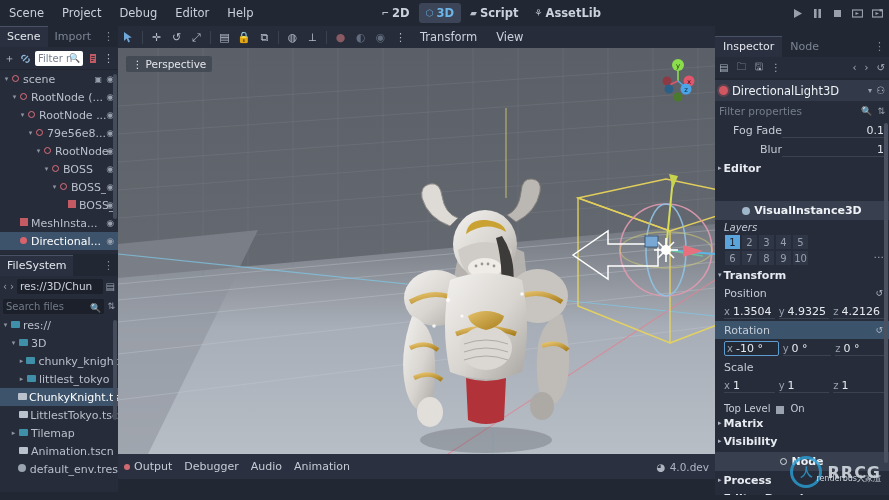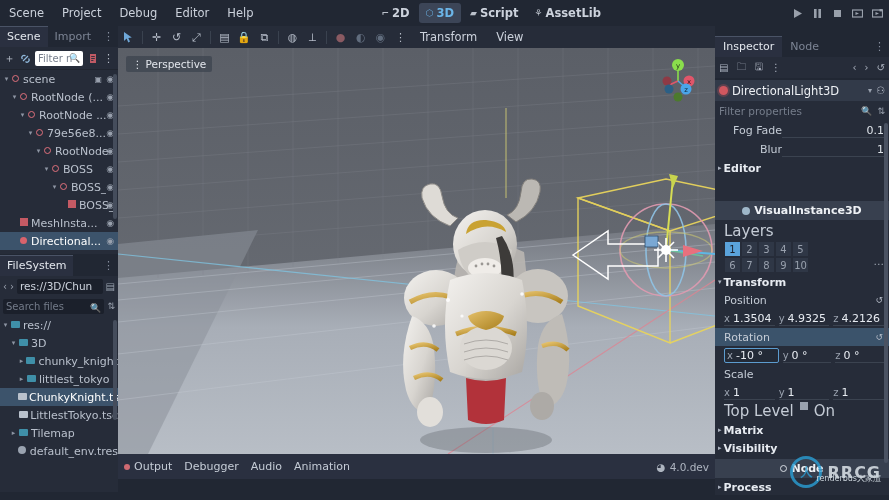--- a/index.html
+++ b/index.html
@@ -156,36 +156,36 @@
   .section {
     display: flex; align-items: center; height: 18px; font-size: 11px; color: #e7ebf1;
     font-weight: bold; padding-left: 3px;
   }
   .section .carr { font-size: 7px; margin-right: 2px; color: #aab1be; }
   .classbar {
     display: flex; align-items: center; justify-content: center; gap: 4px;
     height: 19px; background: #38404f; font-size: 11px; font-weight: bold; color: #eef1f5; margin-top: 24px;
   }
   .classbar .cdot { width: 8px; height: 8px; border-radius: 50%; }
-  .layers-label { padding: 2px 15px 1px 9px; font-size: 15px; color: #c5ccd6; }
+  .layers-label { padding: 2px 15px 1px 9px; font-size: 10px; color: #c5ccd6; font-style: italic; }
   .layers-grid { margin: 0 5px 0 9px; display: flex; align-items: flex-start; }
   .lgrid { display: grid; grid-template-columns: repeat(5, 17px); grid-auto-rows: 16px; background: #2f3746; }
   .lcell { display: flex; align-items: center; justify-content: center; font-size: 10px; color: #98a0ad; border: 1px solid #262c39; }
   .lcell.on { background: #5aa3db; color: #1b202b; }
   .lmore { margin-left: auto; color: #98a0ad; font-size: 11px; padding-top: 14px; }
 
   .subhdr { display: flex; align-items: center; height: 18px; padding-left: 9px; font-size: 11px; color: #c5ccd6; position: relative; }
   .subhdr.hl { background: #3b536b; }
   .subhdr .reset { position: absolute; right: 6px; font-size: 9px; color: #b2b9c5; }
   .vec3 { display: flex; align-items: center; height: 19px; padding: 0 5px 0 9px; gap: 4px; }
   .vfield { flex: 1; display: flex; align-items: center; gap: 3px; border-bottom: 1px solid #3b4350; font-size: 11px; }
   .vfield.boxed { border: 1px solid #5c9ccf; border-bottom-color: #5c9ccf; border-radius: 2px; background: #232a36; padding: 0 2px; }
   .vfield .ax { color: #9aa2af; font-size: 10px; }
   .vfield .vv { color: #e7ebf1; }
-  .toplevel { display: flex; align-items: flex-start; height: 19px; padding-left: 9px; font-size: 15px; gap: 6px; }
+  .toplevel { display: flex; align-items: flex-end; height: 19px; padding-left: 9px; font-size: 10px; gap: 6px; }
   .toplevel .cbx { width: 8px; height: 8px; background: #9aa2af; }
   .i-scroll { position: absolute; right: 1px; top: 2px; width: 4px; height: 340px; background: #4a5262; border-radius: 2px; }
 
   .watermark {
     position: absolute; right: 8px; bottom: 12px; display: flex; align-items: center; gap: 5px;
     opacity: .8; pointer-events: none;
   }
   .wm-ring { width: 32px; height: 32px; border-radius: 50%; border: 3px solid #2a9fd6; display:flex; align-items:center; justify-content:center; color:#2a9fd6; font-size: 12px; font-weight: bold;}
   .wm-txt { color: #e8eef3; font-size: 16px; font-weight: bold; letter-spacing: 1px; }
   .wm-sub { position: absolute; right: 8px; bottom: 16px; color: #cdd6dd; font-size: 8px; }
@@ -402,20 +402,25 @@
           </div>
           <div class="fsrow" style="padding-left: 18px;">
             <span class="arr"></span>
             <span class="fico"><span style="display:inline-block;width:9px;height:7px;background:#b9c1cc;border-radius:1px;"></span></span>
             <span>LittlestTokyo.tsc</span>
           </div>
           <div class="fsrow" style="padding-left: 10px;">
             <span class="arr">▸</span>
             <span class="fico"><span style="display:inline-block;width:9px;height:7px;background:#3f8fa8;border-radius:1px;"></span></span>
             <span>Tilemap</span>
+          </div>
+          <div class="fsrow" style="padding-left: 10px;">
+            <span class="arr"></span>
+            <span class="fico"><span style="display:inline-block;width:9px;height:7px;background:#b9c1cc;border-radius:1px;"></span></span>
+            <span>Animation.tscn</span>
           </div>
           <div class="fsrow" style="padding-left: 10px;">
             <span class="arr"></span>
             <span class="fico"><span style="display:inline-block;width:8px;height:8px;border-radius:50%;background:#9aa3b0;"></span></span>
             <span>default_env.tres</span>
           </div>
         </div>
       <div class="fs-scroll"></div>
     </div>
   </div>

